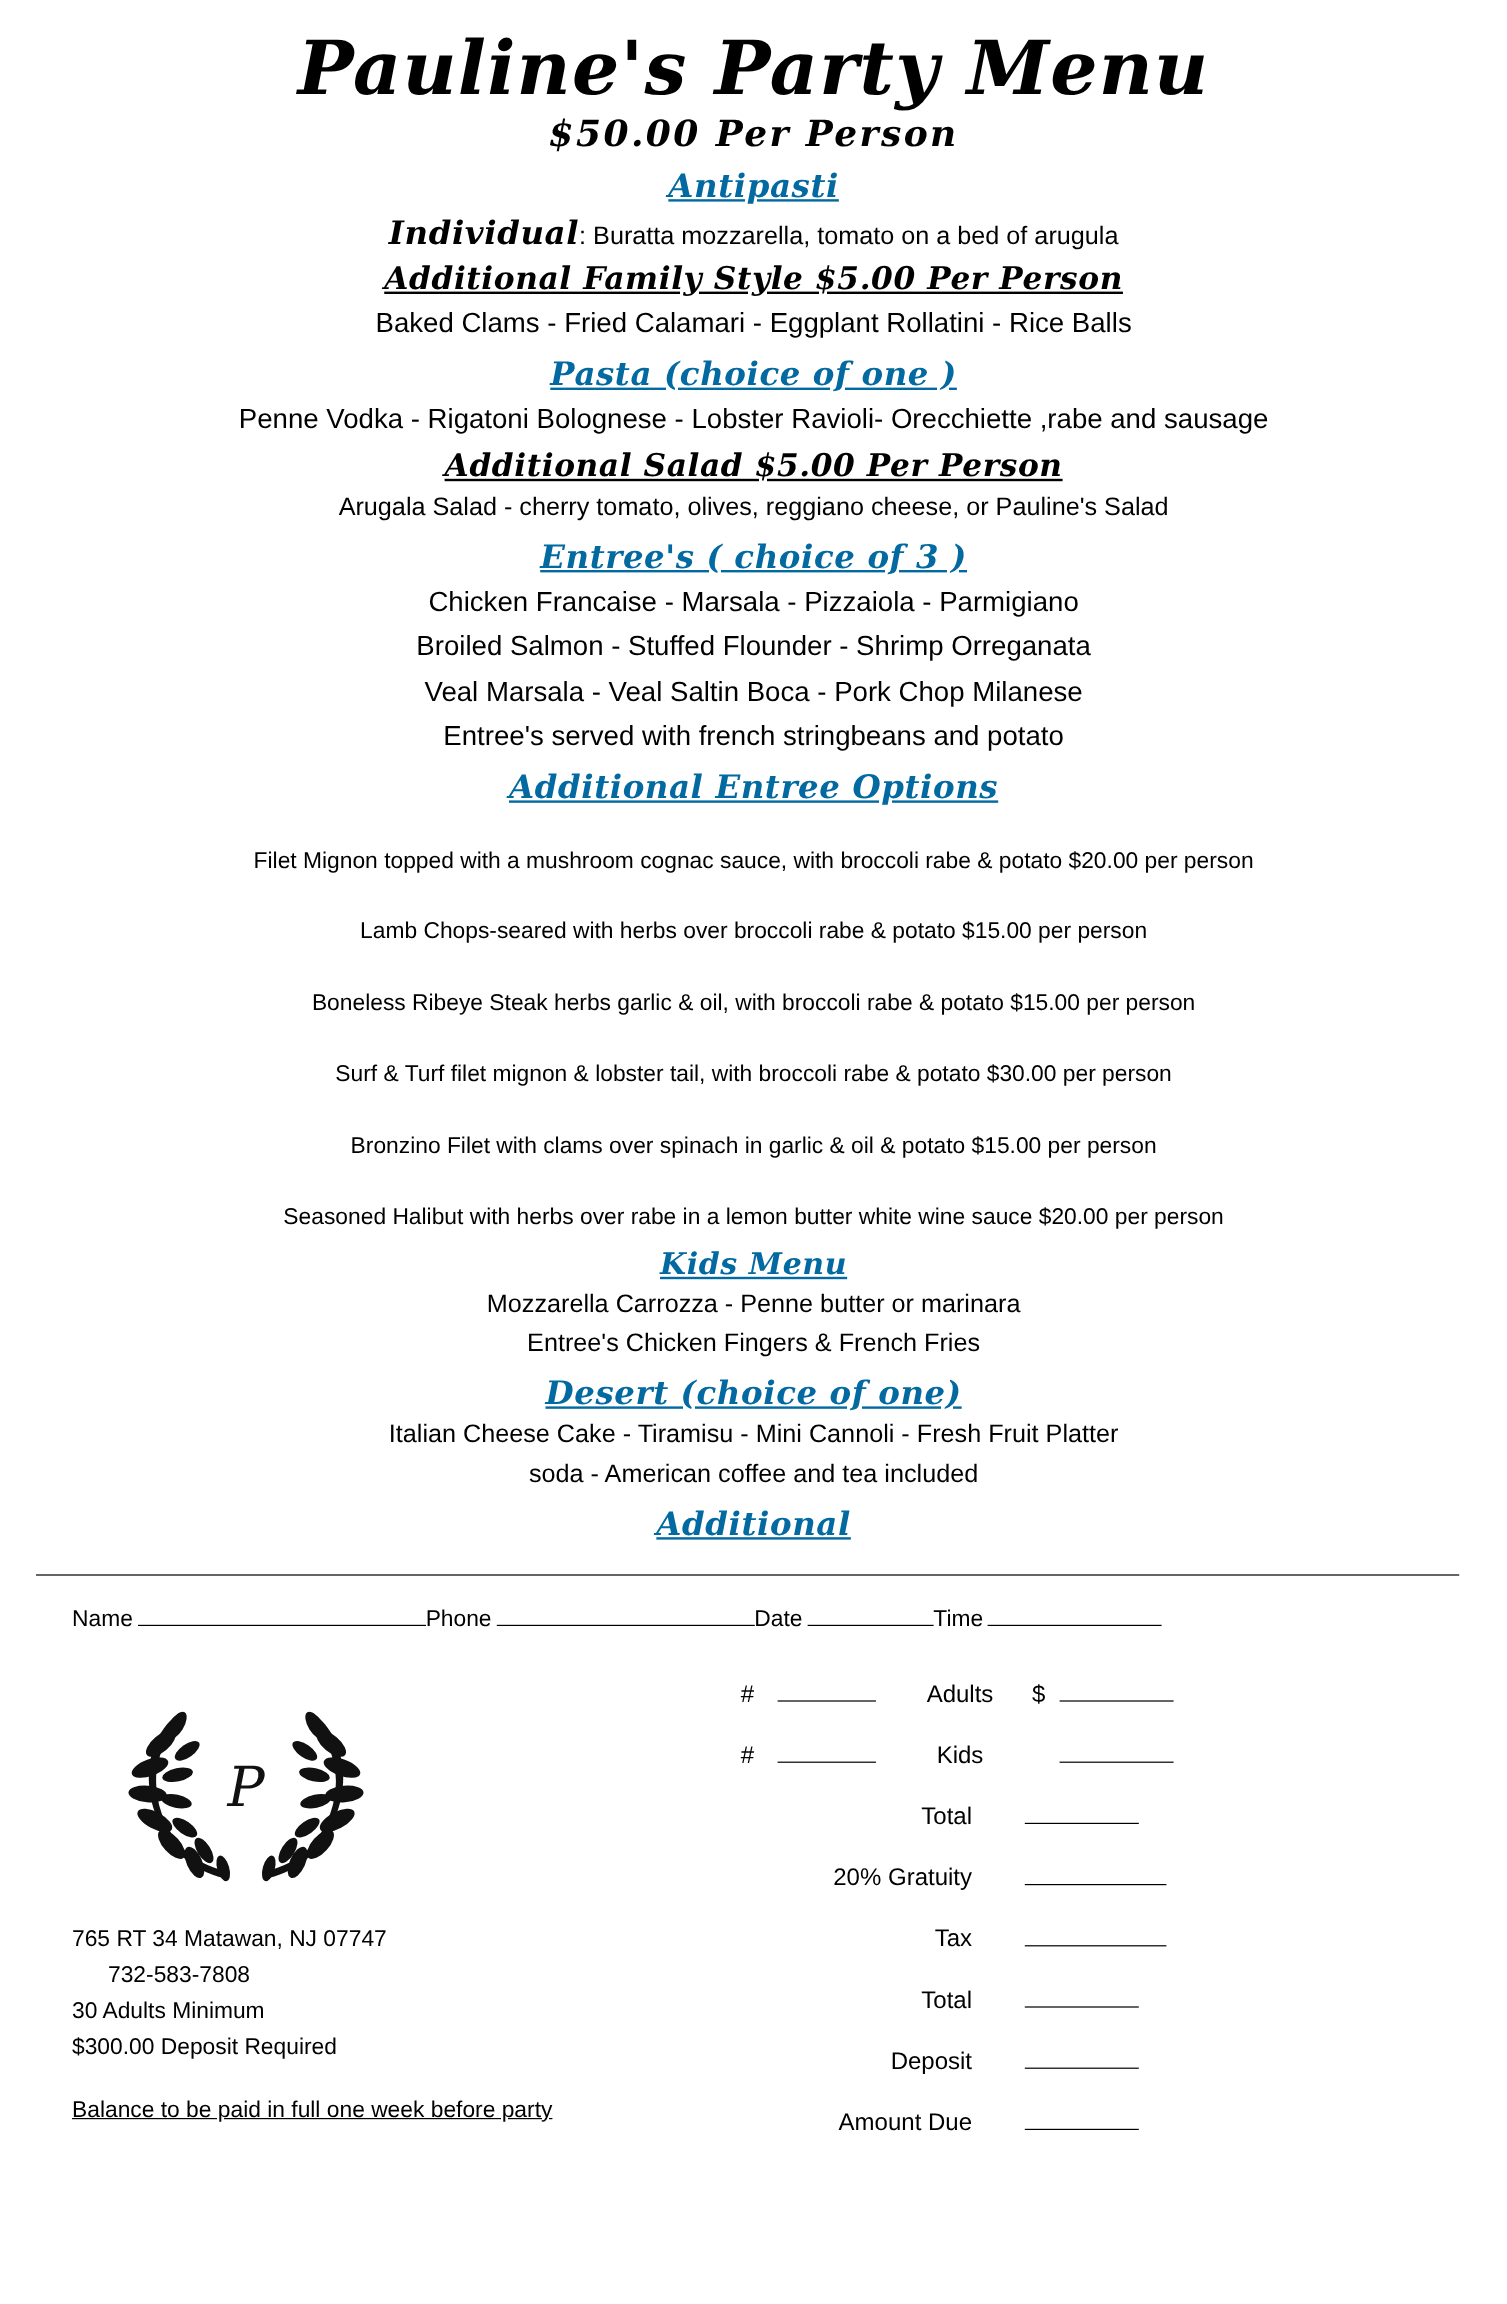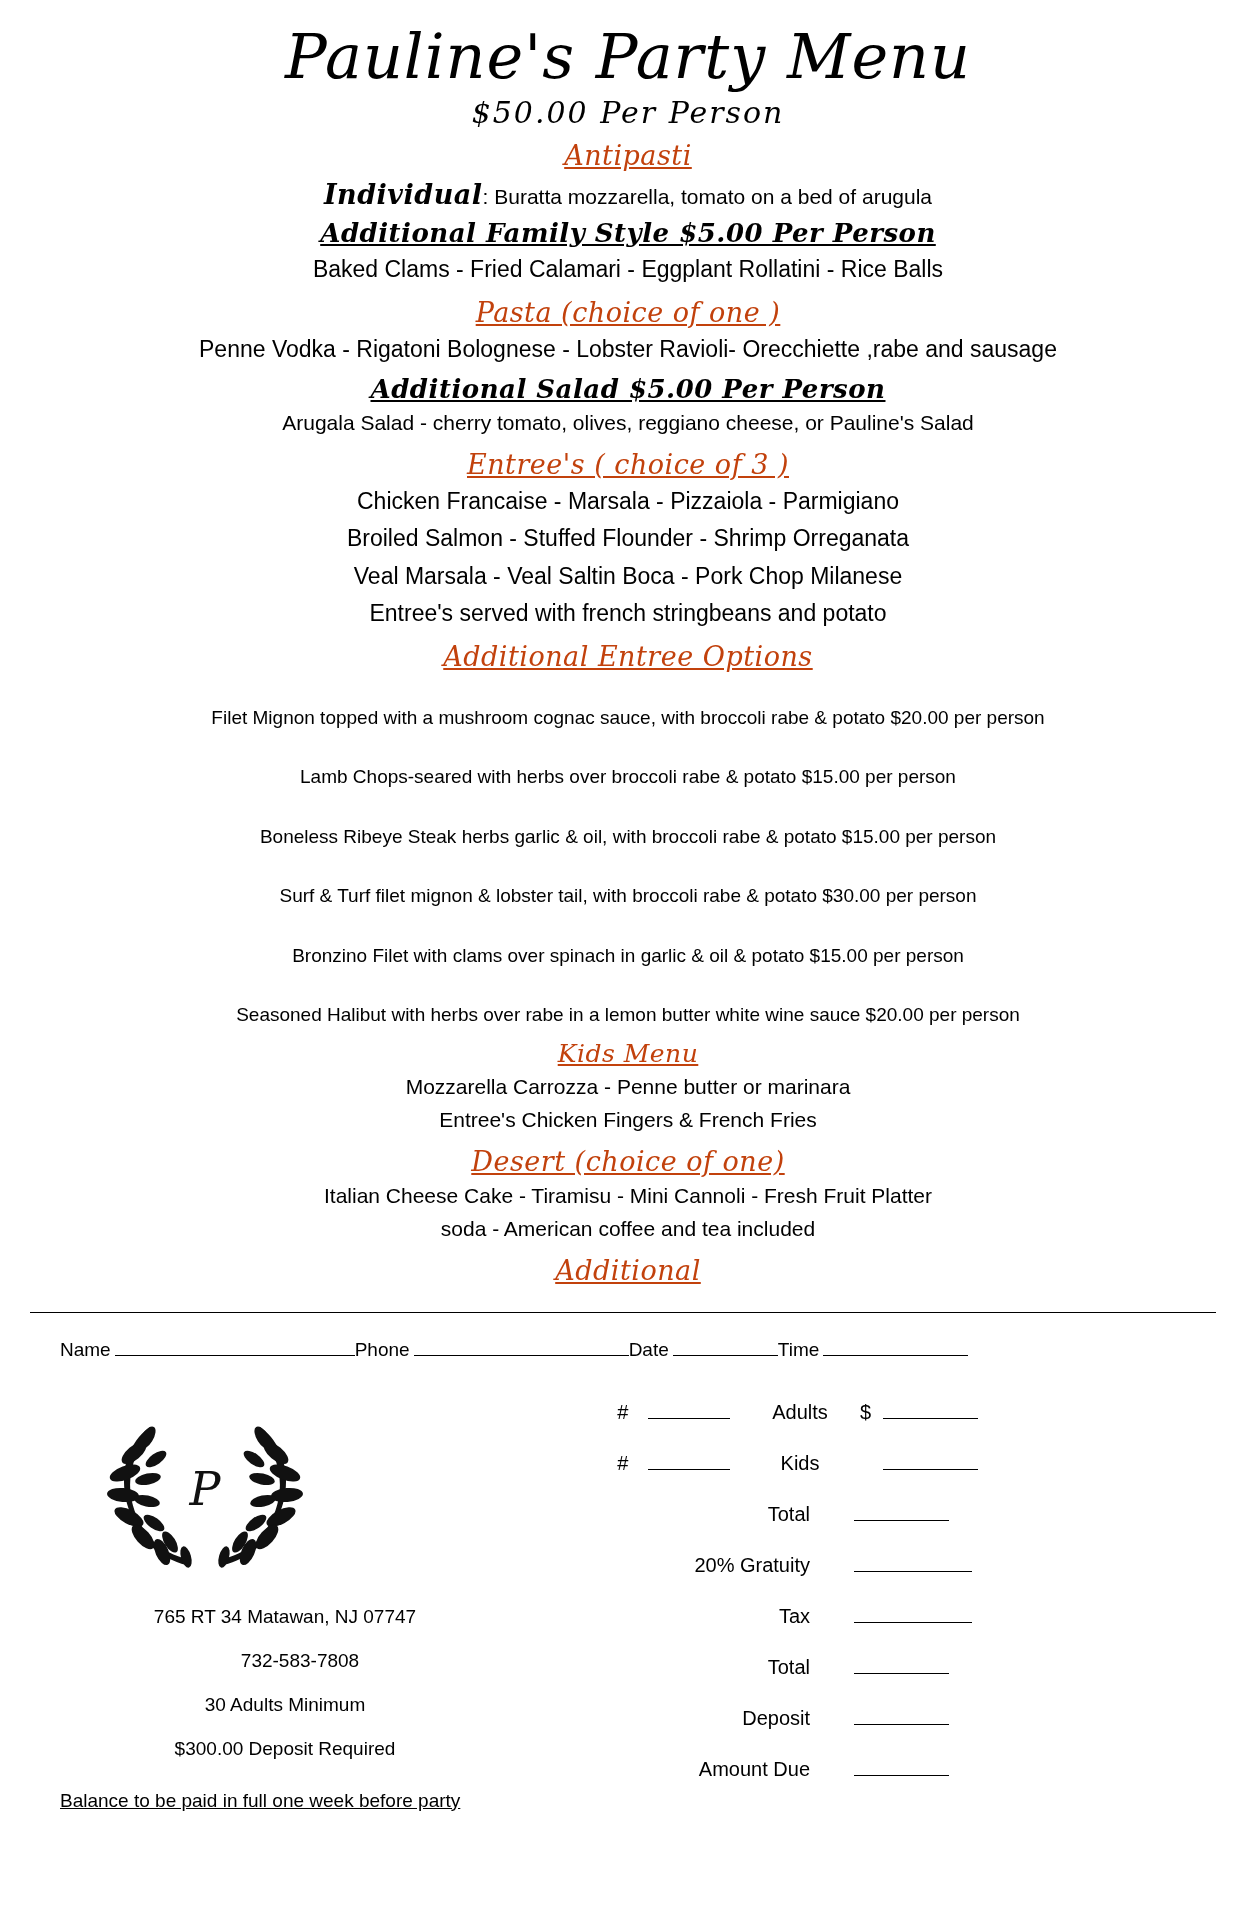--- a/index.html
+++ b/index.html
@@ -18,38 +18,38 @@
     width: 1256px;
     min-height: 1920px;
     box-sizing: border-box;
     padding: 18px 30px 10px 30px;
   }
   .center { text-align: center; }
 
   .script {
     font-family: "DejaVu Serif", serif;
     font-style: italic;
-    font-weight: normal;
+    font-weight: bold;
     letter-spacing: 0.5px;
   }
 
   .menu-title {
     font-size: 62px;
     line-height: 1.05;
     margin: 6px 0 0 0;
     letter-spacing: 1px;
   }
   .menu-price {
     font-size: 30px;
     margin: 6px 0 2px 0;
     letter-spacing: 2px;
   }
 
   .sec-head {
-    color: #c2410c;
+    color: #0369a1;
     text-decoration: underline;
     font-size: 27px;
     margin: 10px 0 4px 0;
   }
   .sec-head.small {
     font-size: 25px;
   }
 
   .line {
     font-size: 21px;
@@ -130,22 +130,21 @@
   .crest {
     width: 230px;
     height: 185px;
     position: relative;
     margin: 18px 0 24px 40px;
   }
   .crest svg { width: 100%; height: 100%; }
 
   .addr-line {
     font-size: 19px;
-    margin: 22px 0 0 10px;
-    text-align: center;
+    margin: 8px 0 0 10px;
   }
   .addr-line.indent { margin-left: 40px; }
   .balance {
     font-size: 19px;
     margin: 30px 0 0 10px;
     text-decoration: underline;
     display: inline-block;
   }
 
   .calc-row {

